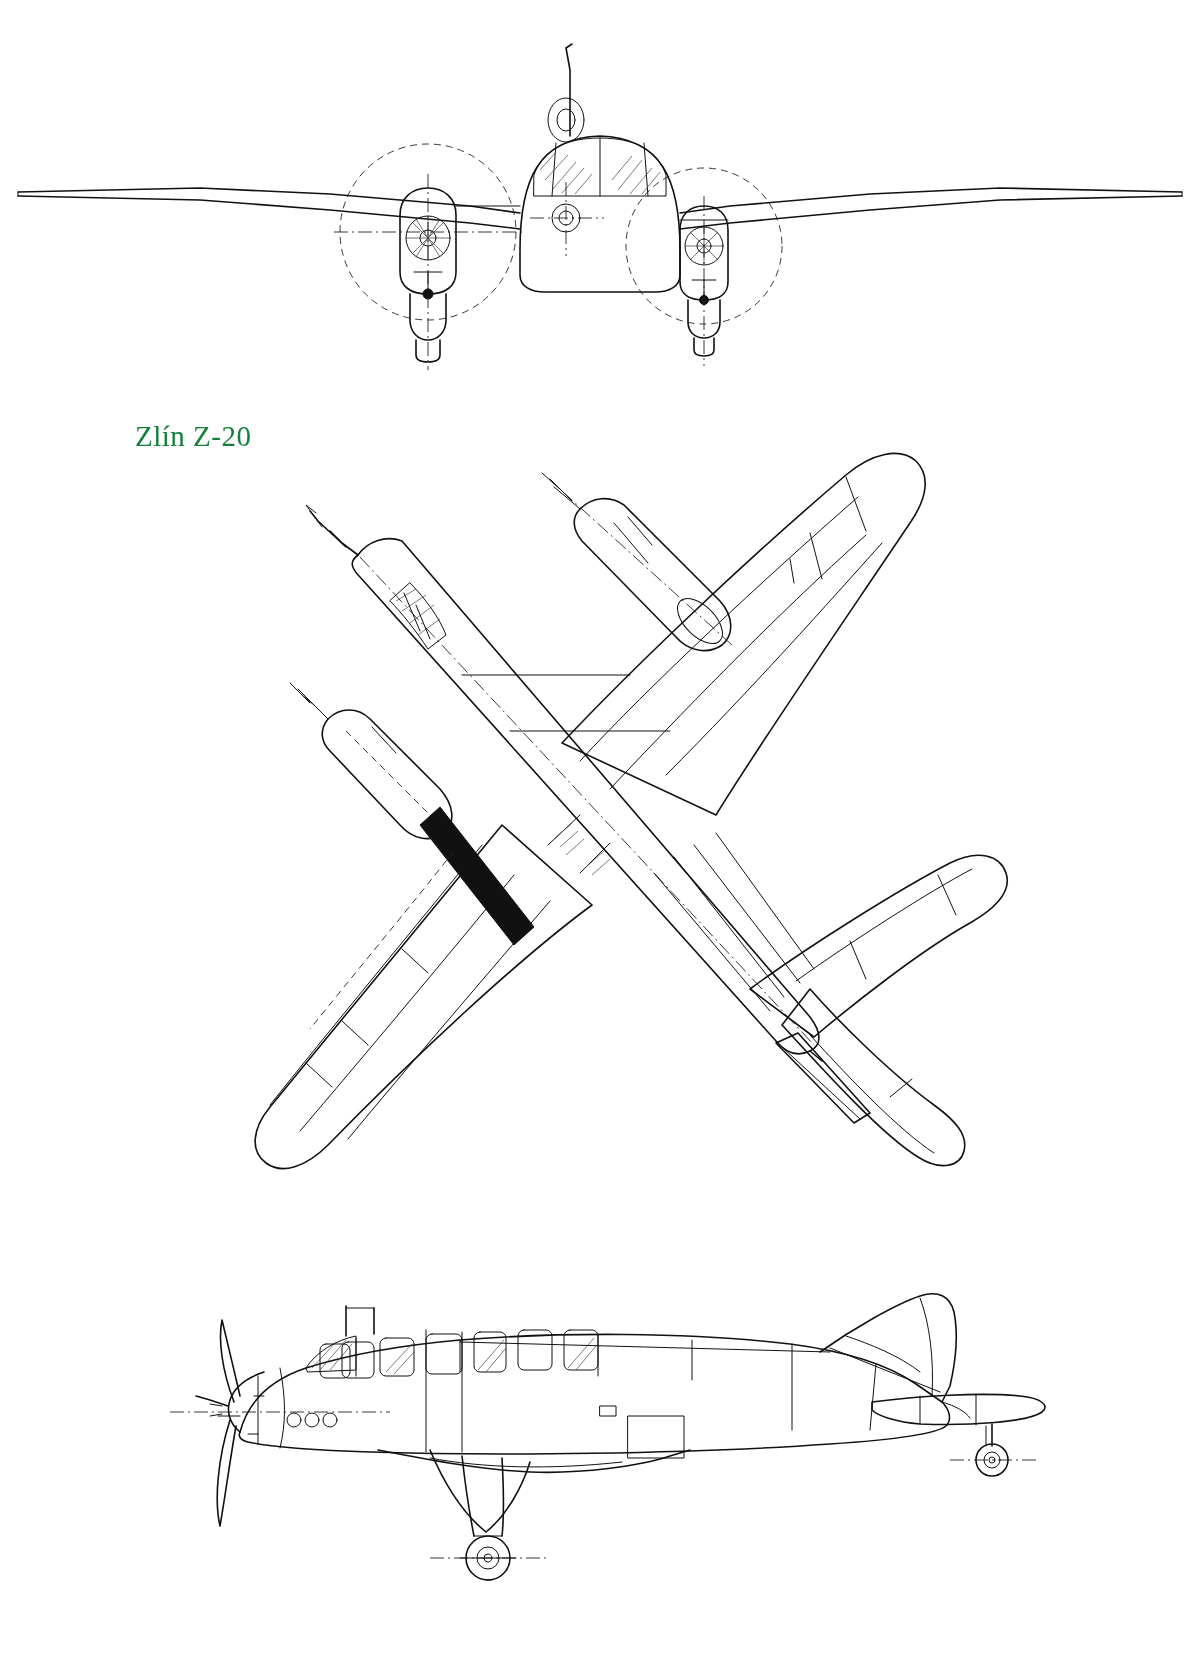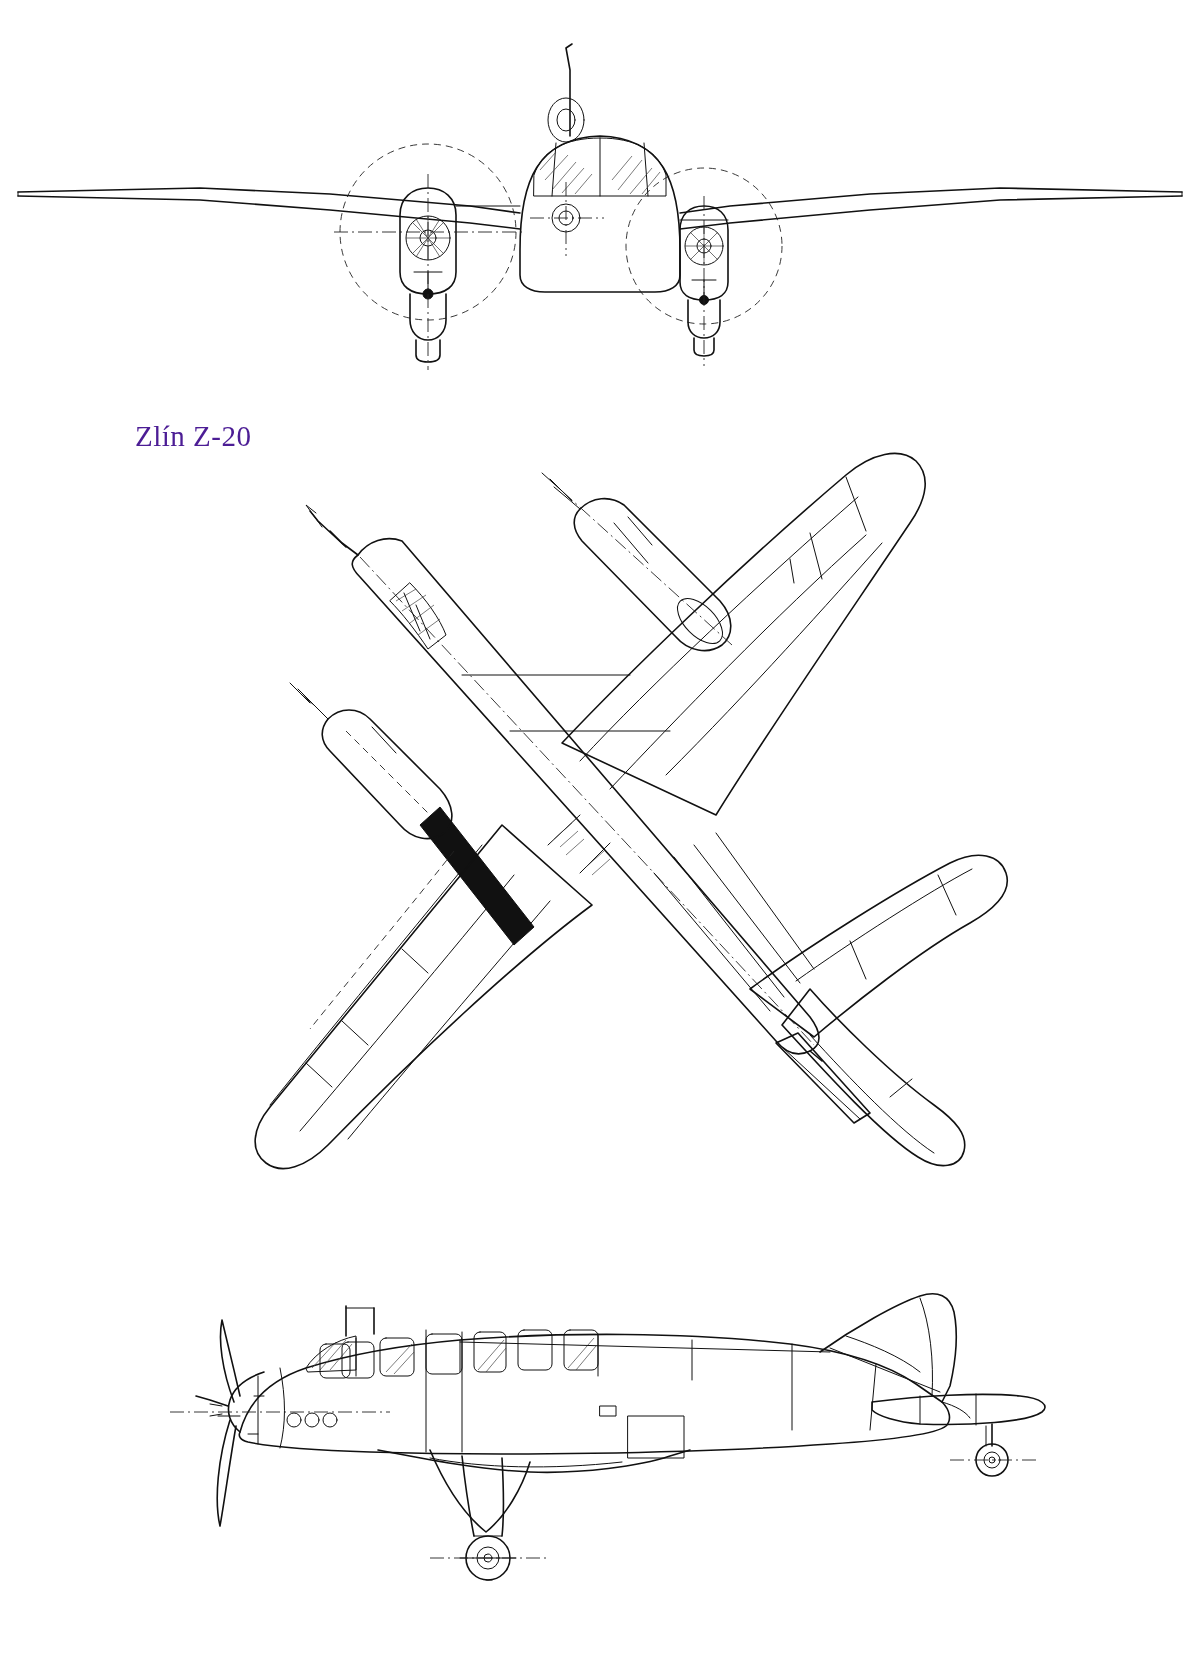--- a/index.html
+++ b/index.html
@@ -22,21 +22,21 @@
     width: 1200px;
     height: 1669px;
   }
   .caption {
     position: absolute;
     left: 135px;
     top: 420px;
     font-family: "Liberation Serif", serif;
     font-size: 29px;
     letter-spacing: 0.5px;
-    color: #4c1d95;
+    color: #15803d;
     white-space: nowrap;
   }
   svg {
     display: block;
   }
   .ln {
     fill: none;
     stroke: #111111;
     stroke-width: 1.6;
     stroke-linejoin: round;

